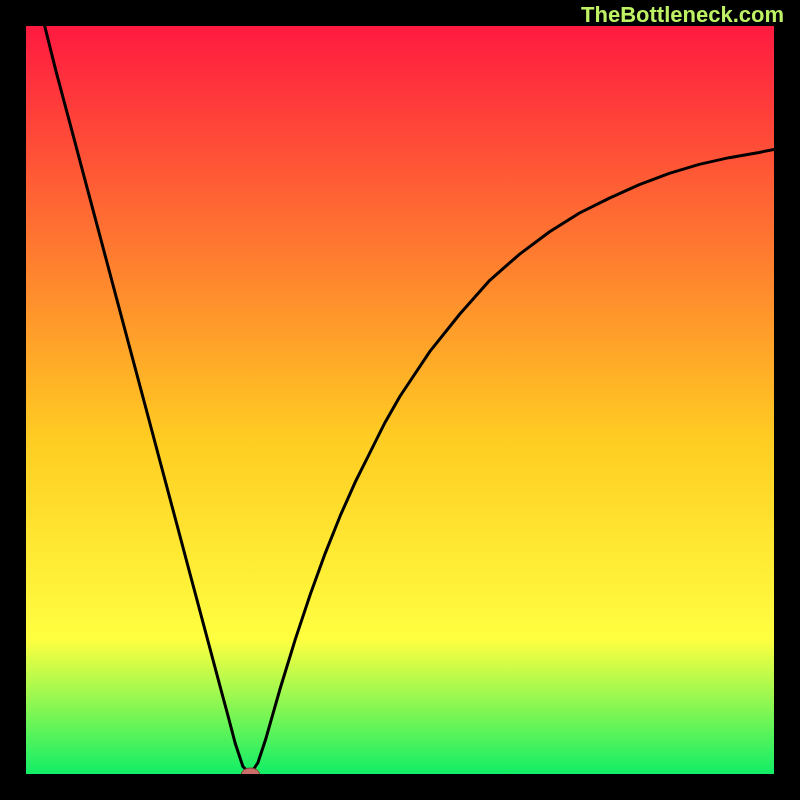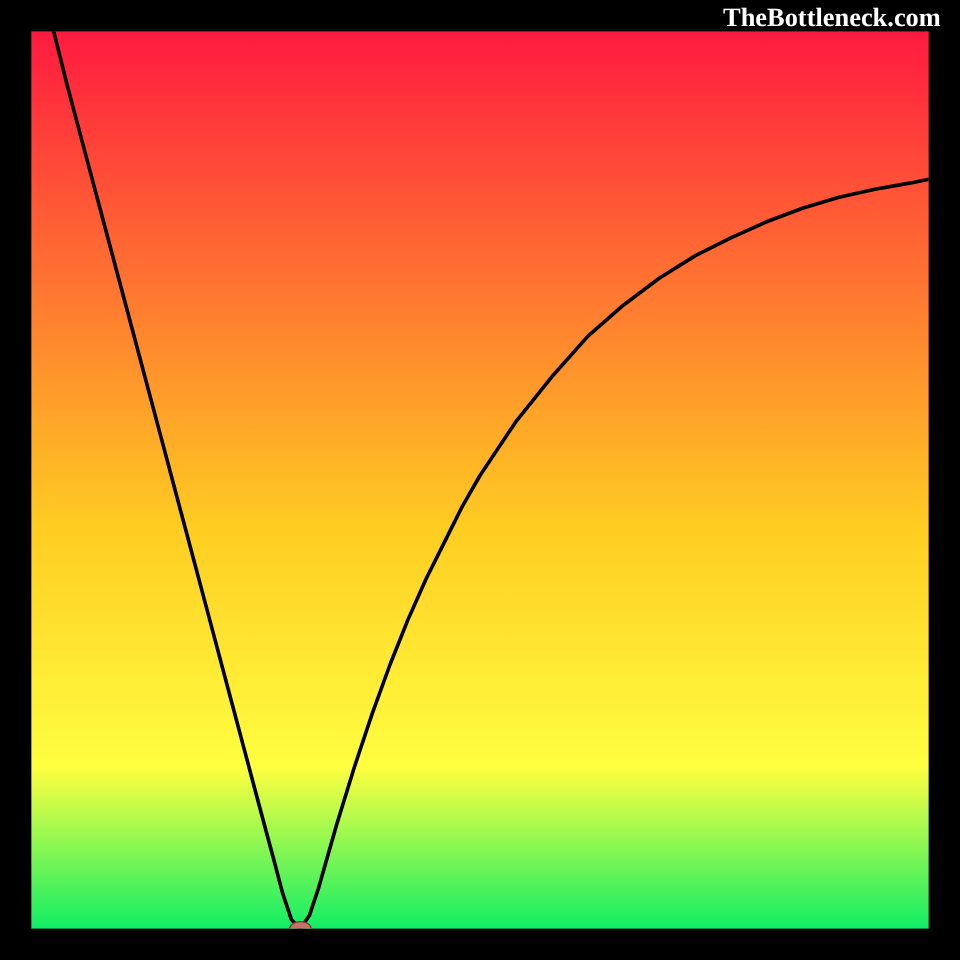--- a/index.html
+++ b/index.html
@@ -13,22 +13,22 @@
   .chart-outer {
     width: 800px;
     height: 800px;
     background: #000000;
     position: relative;
   }
   .watermark {
     position: absolute;
     top: 2px;
     right: 16px;
-    color: #ffffff;
-    font-family: Liberation Serif, serif;
+    color: #bef264;
+    font-family: Liberation Sans, sans-serif;
     font-size: 22px;
     font-weight: bold;
     z-index: 5;
   }
   .plot-area {
     position: absolute;
     left: 26px;
     top: 26px;
     width: 748px;
     height: 748px;

